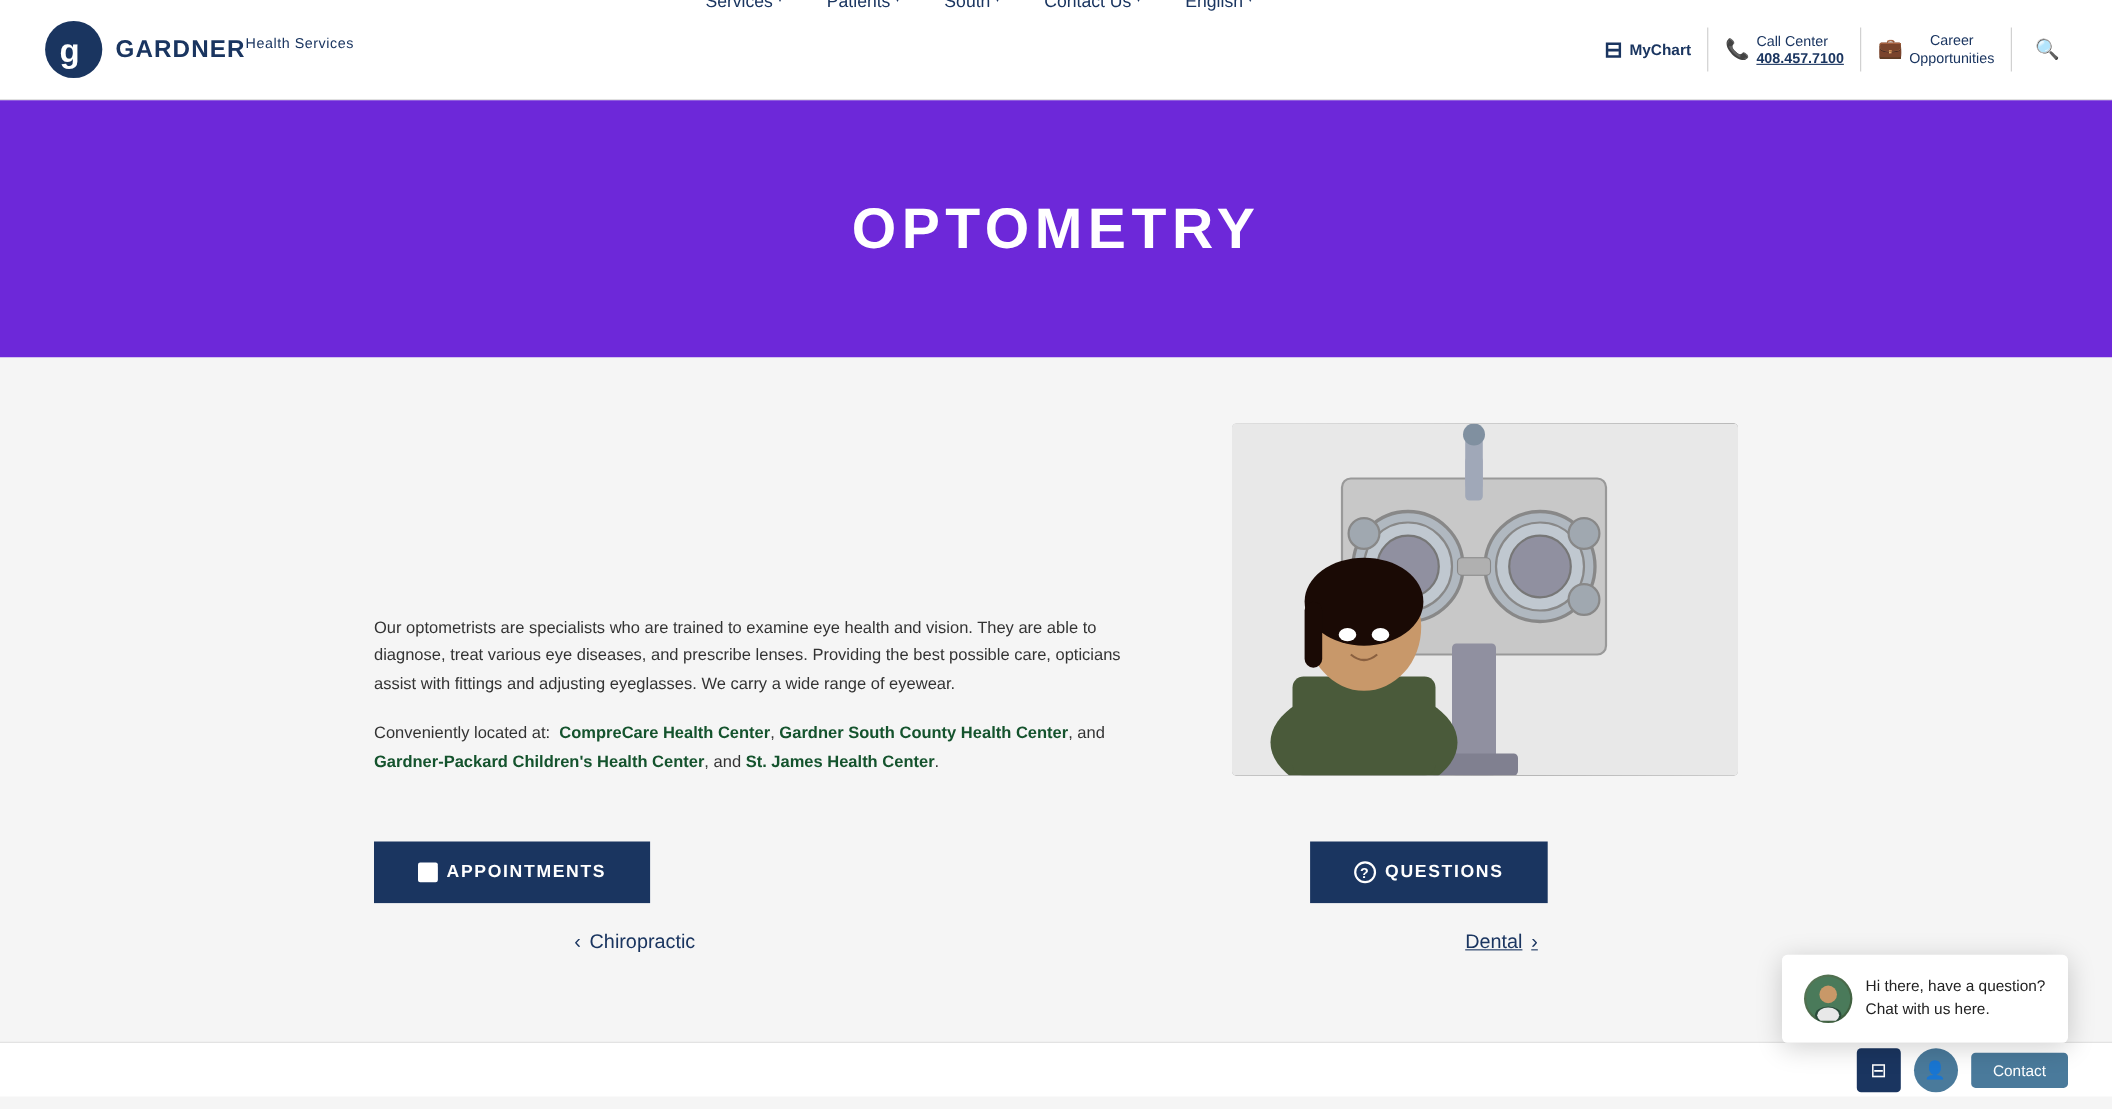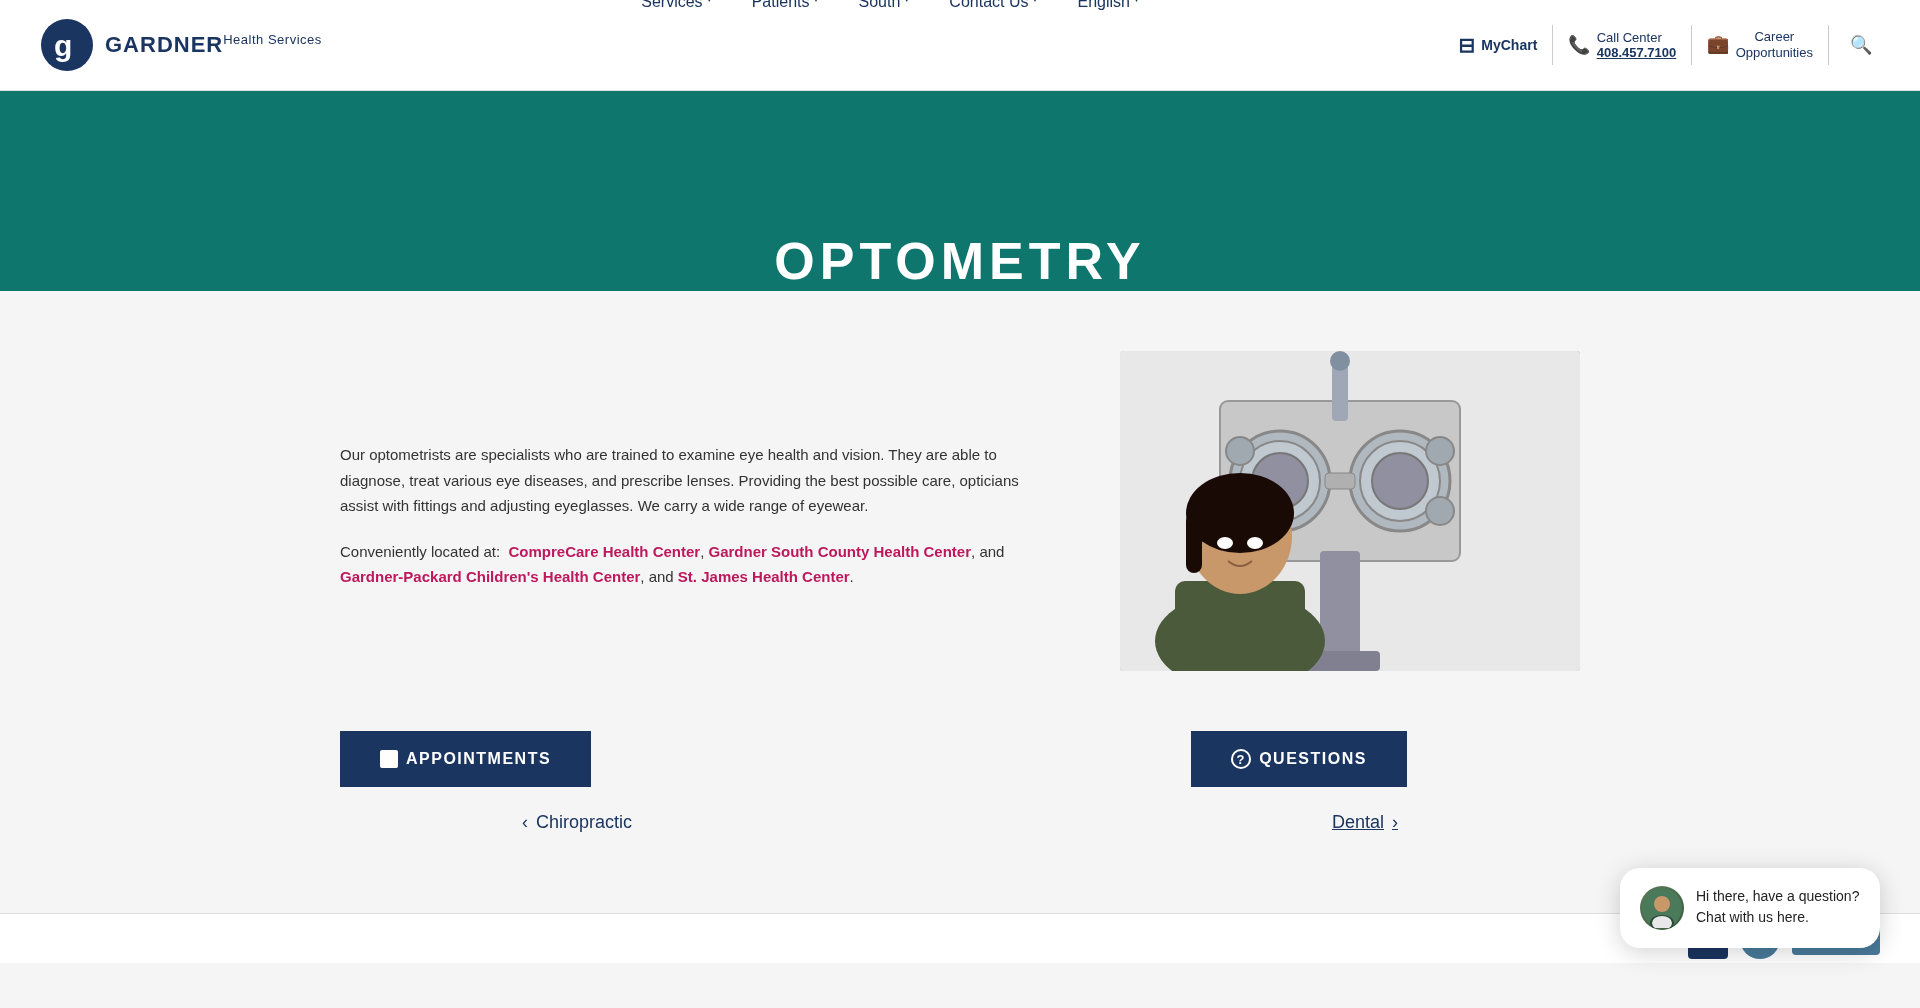--- a/index.html
+++ b/index.html
@@ -123,25 +123,25 @@
       display: flex;
       align-items: center;
       justify-content: center;
       cursor: pointer;
       color: #1a3560;
       font-size: 18px;
     }
 
     
     .hero-banner {
-      background-color: #0f766e;
+      background-color: #6d28d9;
       width: 100%;
-      height: 200px;
-      display: flex;
-      align-items: flex-end;
+      height: 234px;
+      display: flex;
+      align-items: center;
       justify-content: center;
     }
 
     .hero-title {
       font-size: 52px;
       font-weight: 900;
       color: #fff;
       letter-spacing: 5px;
       text-transform: uppercase;
     }
@@ -154,21 +154,21 @@
 
     .content-wrapper {
       max-width: 1400px;
       margin: 0 auto;
       padding: 0 80px;
     }
 
     .two-col {
       display: flex;
       gap: 80px;
-      align-items: center;
+      align-items: flex-end;
     }
 
     .text-col {
       flex: 1;
       padding-top: 10px;
     }
 
     .text-col p {
       font-size: 15px;
       color: #333;
@@ -176,21 +176,21 @@
       margin-bottom: 20px;
     }
 
     .locations-text {
       font-size: 15px;
       color: #333;
       line-height: 1.7;
     }
 
     .locations-text a {
-      color: #be185d;
+      color: #14532d;
       font-weight: 700;
       text-decoration: none;
     }
 
     .image-col {
       flex: 0 0 460px;
     }
 
     .optometry-image {
       width: 100%;
@@ -272,21 +272,21 @@
       padding: 0 40px;
       gap: 15px;
     }
 
     
     .chat-widget {
       position: fixed;
       bottom: 60px;
       right: 40px;
       background: #fff;
-      border-radius: 20px;
+      border-radius: 5px;
       box-shadow: 0 4px 24px rgba(0,0,0,0.18);
       padding: 18px 20px;
       display: flex;
       align-items: flex-start;
       gap: 12px;
       max-width: 260px;
       z-index: 1000;
     }
 
     .chat-avatar {

